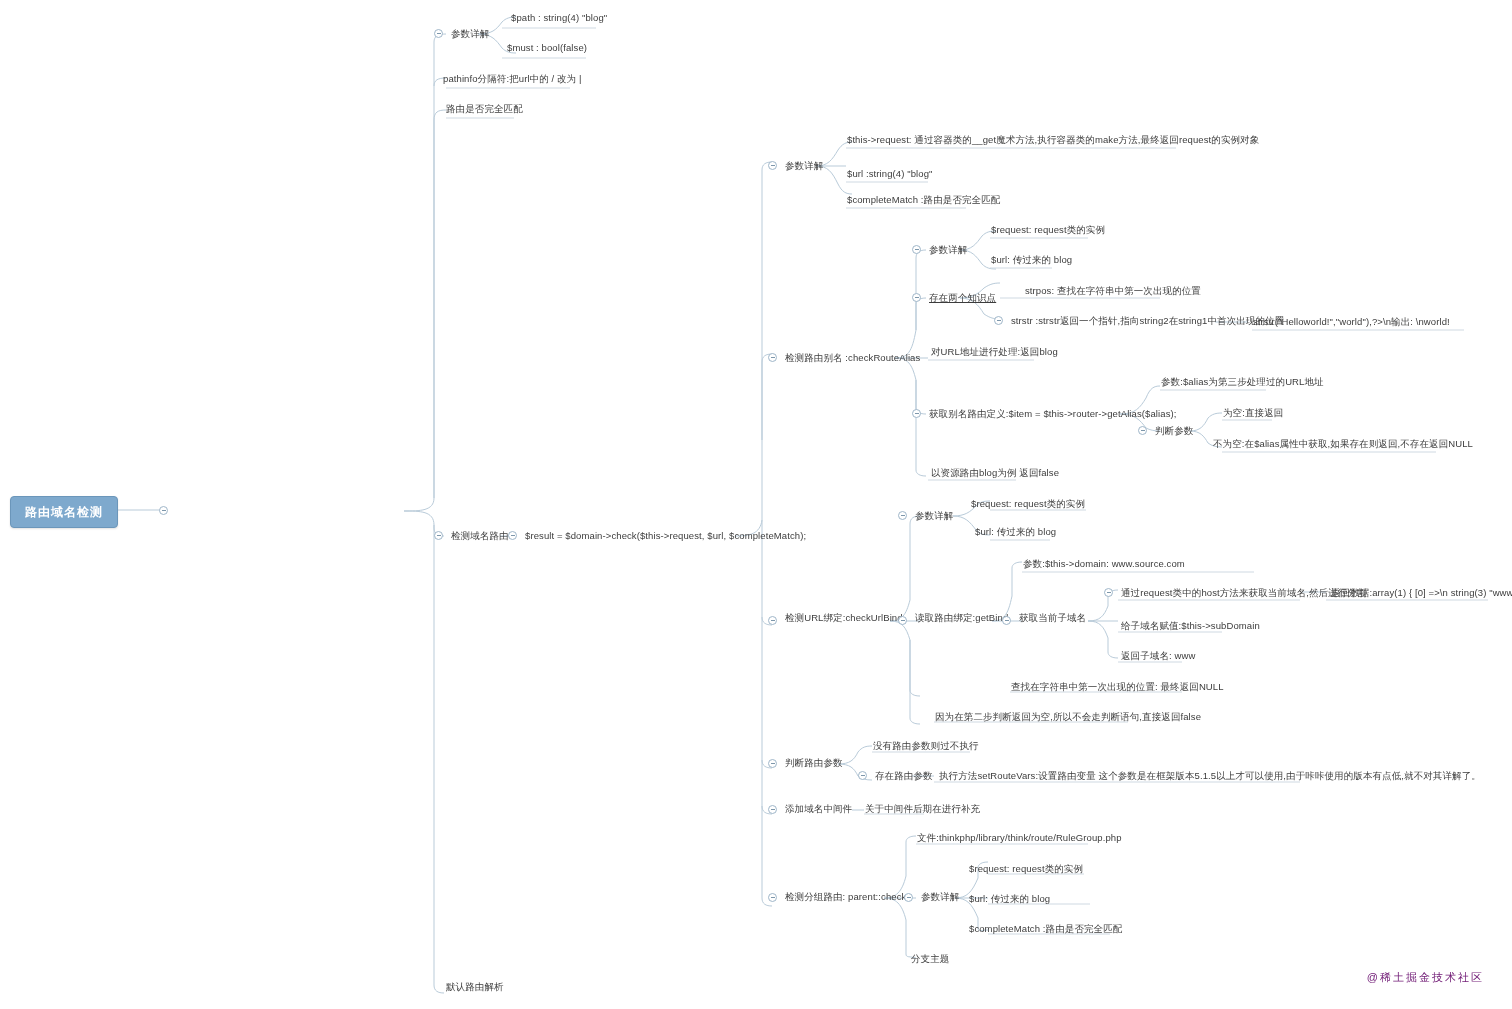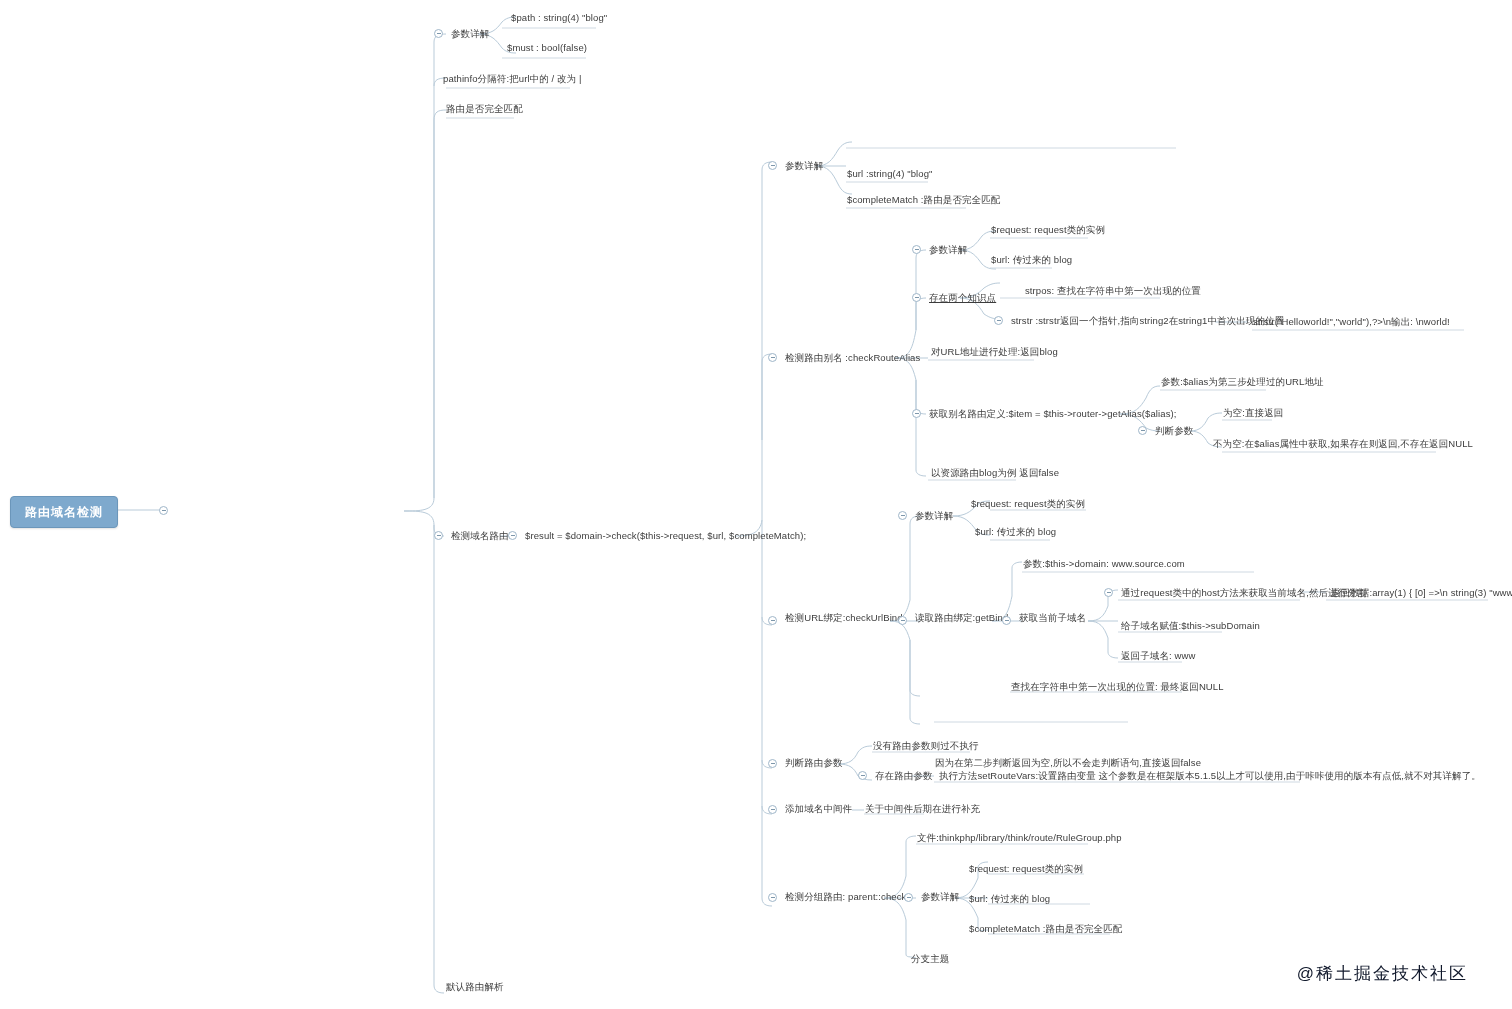--- a/index.html
+++ b/index.html
@@ -54,23 +54,23 @@
   }
   .toggle::before {
     content: "";
     position: absolute;
     left: 1.5px; top: 3px;
     width: 4px; height: 1px;
     background: #7d97ab;
   }
   .watermark {
     position: absolute;
-    right: 44px; bottom: 24px;
-    font-size: 17px;
-    color: #0f172a;
+    right: 28px; bottom: 24px;
+    font-size: 11px;
+    color: #701a75;
     letter-spacing: 2px;
   }
 </style>
 </head>
 <body>
 
 <div id="canvas">
 
   <svg class="links" viewBox="0 0 1512 1009" preserveAspectRatio="none">
     <g fill="none" stroke="#b9cbd9" stroke-width="1">
@@ -205,20 +205,21 @@
 
   <span class="toggle" style="left:434px; top:531px;"></span>
   <div class="node" style="left:448px; top:528px;">检测域名路由</div>
   <span class="toggle" style="left:508px; top:531px;"></span>
   <div class="node" style="left:522px; top:528px;">$result = $domain-&gt;check($this-&gt;request, $url, $completeMatch);</div>
 
   <div class="node" style="left:443px; top:979px;">默认路由解析</div>
 
   <span class="toggle" style="left:768px; top:161px;"></span>
   <div class="node" style="left:782px; top:158px;">参数详解</div>
+  <div class="node" style="left:844px; top:132px;">$this-&gt;request:  通过容器类的__get魔术方法,执行容器类的make方法,最终返回request的实例对象</div>
   <div class="node" style="left:844px; top:166px;">$url :string(4) "blog"</div>
   <div class="node" style="left:844px; top:192px;">$completeMatch :路由是否完全匹配</div>
 
   <span class="toggle" style="left:768px; top:353px;"></span>
   <div class="node" style="left:782px; top:350px;">检测路由别名 :checkRouteAlias</div>
 
   <span class="toggle" style="left:912px; top:245px;"></span>
   <div class="node" style="left:926px; top:242px;">参数详解</div>
   <div class="node" style="left:988px; top:222px;">$request:  request类的实例</div>
   <div class="node" style="left:988px; top:252px;">$url:  传过来的 blog</div>
@@ -256,21 +257,21 @@
 
   <span class="toggle" style="left:1002px; top:616px;"></span>
   <div class="node" style="left:1016px; top:610px;">获取当前子域名</div>
   <span class="toggle" style="left:1104px; top:588px;"></span>
   <div class="node" style="left:1118px; top:585px;">通过request类中的host方法来获取当前域名,然后进行分割</div>
   <div class="node" style="left:1328px; top:585px;">返回数据:array(1) { [0] =&gt;\n string(3) "www"\n)</div>
   <div class="node" style="left:1118px; top:618px;">给子域名赋值:$this-&gt;subDomain</div>
   <div class="node" style="left:1118px; top:648px;">返回子域名:  www</div>
 
   <div class="node" style="left:1008px; top:679px;">查找在字符串中第一次出现的位置:  最终返回NULL</div>
-  <div class="node" style="left:932px; top:709px;margin-top:46px;">因为在第二步判断返回为空,所以不会走判断语句,直接返回false</div>
+  <div class="node" style="left:932px; top:709px;">因为在第二步判断返回为空,所以不会走判断语句,直接返回false</div>
 
   <span class="toggle" style="left:768px; top:759px;"></span>
   <div class="node" style="left:782px; top:755px;">判断路由参数</div>
   <div class="node" style="left:870px; top:738px;">没有路由参数则过不执行</div>
   <span class="toggle" style="left:858px; top:771px;"></span>
   <div class="node" style="left:872px; top:768px;">存在路由参数</div>
   <div class="node" style="left:936px; top:768px;">执行方法setRouteVars:设置路由变量 这个参数是在框架版本5.1.5以上才可以使用,由于咔咔使用的版本有点低,就不对其详解了。</div>
 
   <span class="toggle" style="left:768px; top:805px;"></span>
   <div class="node" style="left:782px; top:801px;">添加域名中间件</div>

